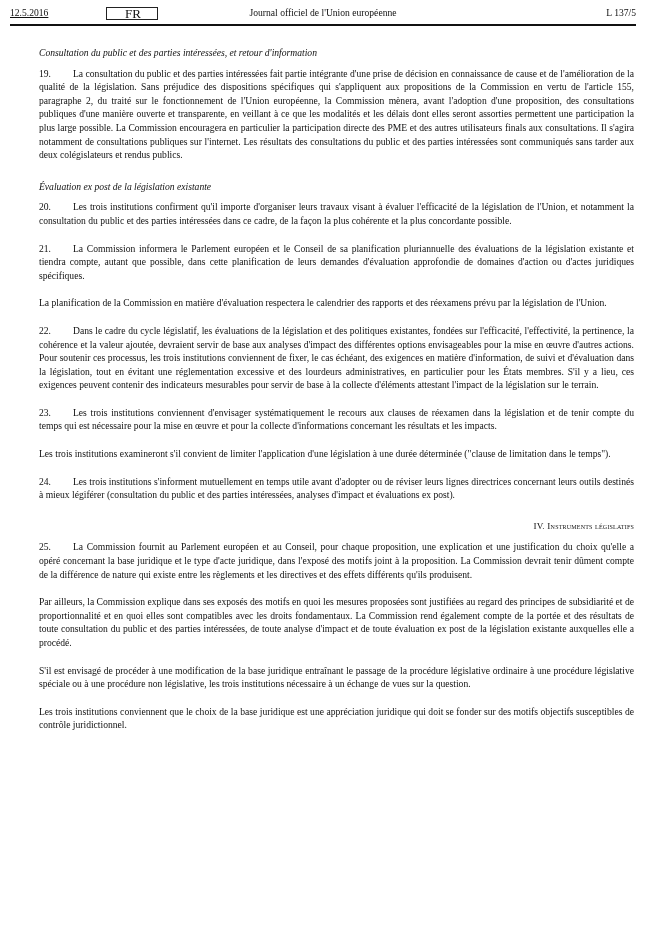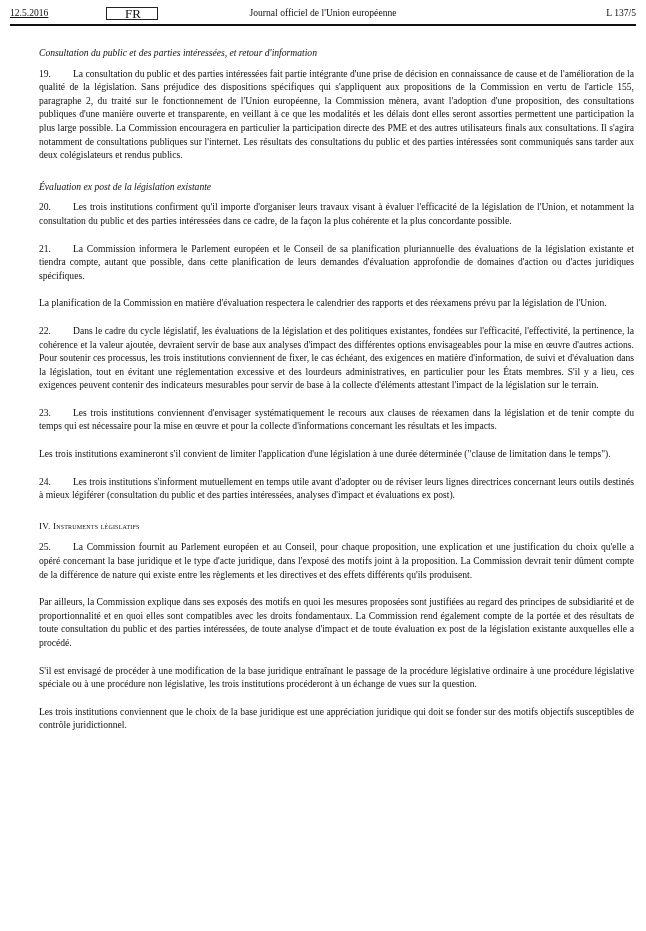--- a/index.html
+++ b/index.html
@@ -25,21 +25,21 @@
   .content {
     position: absolute; left: 39px; right: 12px; top: 46px;
     font-size: 9.6px; line-height: 13.6px;
   }
   .heading-italic { font-style: italic; margin: 0 0 7px 0; }
   p { margin: 0; text-align: justify; }
   .num { display: inline-block; width: 34px; }
   .gap-m { height: 14px; }
   .gap-l { height: 18px; }
   .section-title {
-    text-align: left; font-size: 9.2px; letter-spacing: 0.2px; margin: 0 0 7px 0;
+    text-align: right; font-size: 9.2px; letter-spacing: 0.2px; margin: 0 0 7px 0;
   }
   .sc { font-variant: small-caps; }
 </style>
 </head>
 <body>
 
 <div class="header">
   <span class="date">12.5.2016</span>
   <span class="lang">FR</span>
   <span class="journal">Journal officiel de l'Union européenne</span>
@@ -70,17 +70,17 @@
   <div class="gap-m"></div>
 
   <p><span class="num">24.</span><span>Les trois institutions s'informent mutuellement en temps utile avant d'adopter ou de réviser leurs lignes directrices concernant leurs outils destinés à mieux légiférer (consultation du public et des parties intéressées, analyses d'impact et évaluations ex post).</span></p>
   <div class="gap-l"></div>
 
   <div class="section-title sc">IV. Instruments législatifs</div>
   <p><span class="num">25.</span><span>La Commission fournit au Parlement européen et au Conseil, pour chaque proposition, une explication et une justification du choix qu'elle a opéré concernant la base juridique et le type d'acte juridique, dans l'exposé des motifs joint à la proposition. La Commission devrait tenir dûment compte de la différence de nature qui existe entre les règlements et les directives et des effets différents qu'ils produisent.</span></p>
   <div class="gap-m"></div>
   <p>Par ailleurs, la Commission explique dans ses exposés des motifs en quoi les mesures proposées sont justifiées au regard des principes de subsidiarité et de proportionnalité et en quoi elles sont compatibles avec les droits fondamentaux. La Commission rend également compte de la portée et des résultats de toute consultation du public et des parties intéressées, de toute analyse d'impact et de toute évaluation ex post de la législation existante auxquelles elle a procédé.</p>
   <div class="gap-m"></div>
-  <p>S'il est envisagé de procéder à une modification de la base juridique entraînant le passage de la procédure législative ordinaire à une procédure législative spéciale ou à une procédure non législative, les trois institutions procéderont à un échange de vues sur la question.</p>
+  <p>S'il est envisagé de procéder à une modification de la base juridique entraînant le passage de la procédure législative ordinaire à une procédure législative spéciale ou à une procédure non législative, les trois institutions nécessaire à un échange de vues sur la question.</p>
   <div class="gap-m"></div>
   <p>Les trois institutions conviennent que le choix de la base juridique est une appréciation juridique qui doit se fonder sur des motifs objectifs susceptibles de contrôle juridictionnel.</p>
   <div class="gap-m"></div>
 </div>
 
 </body></html>

